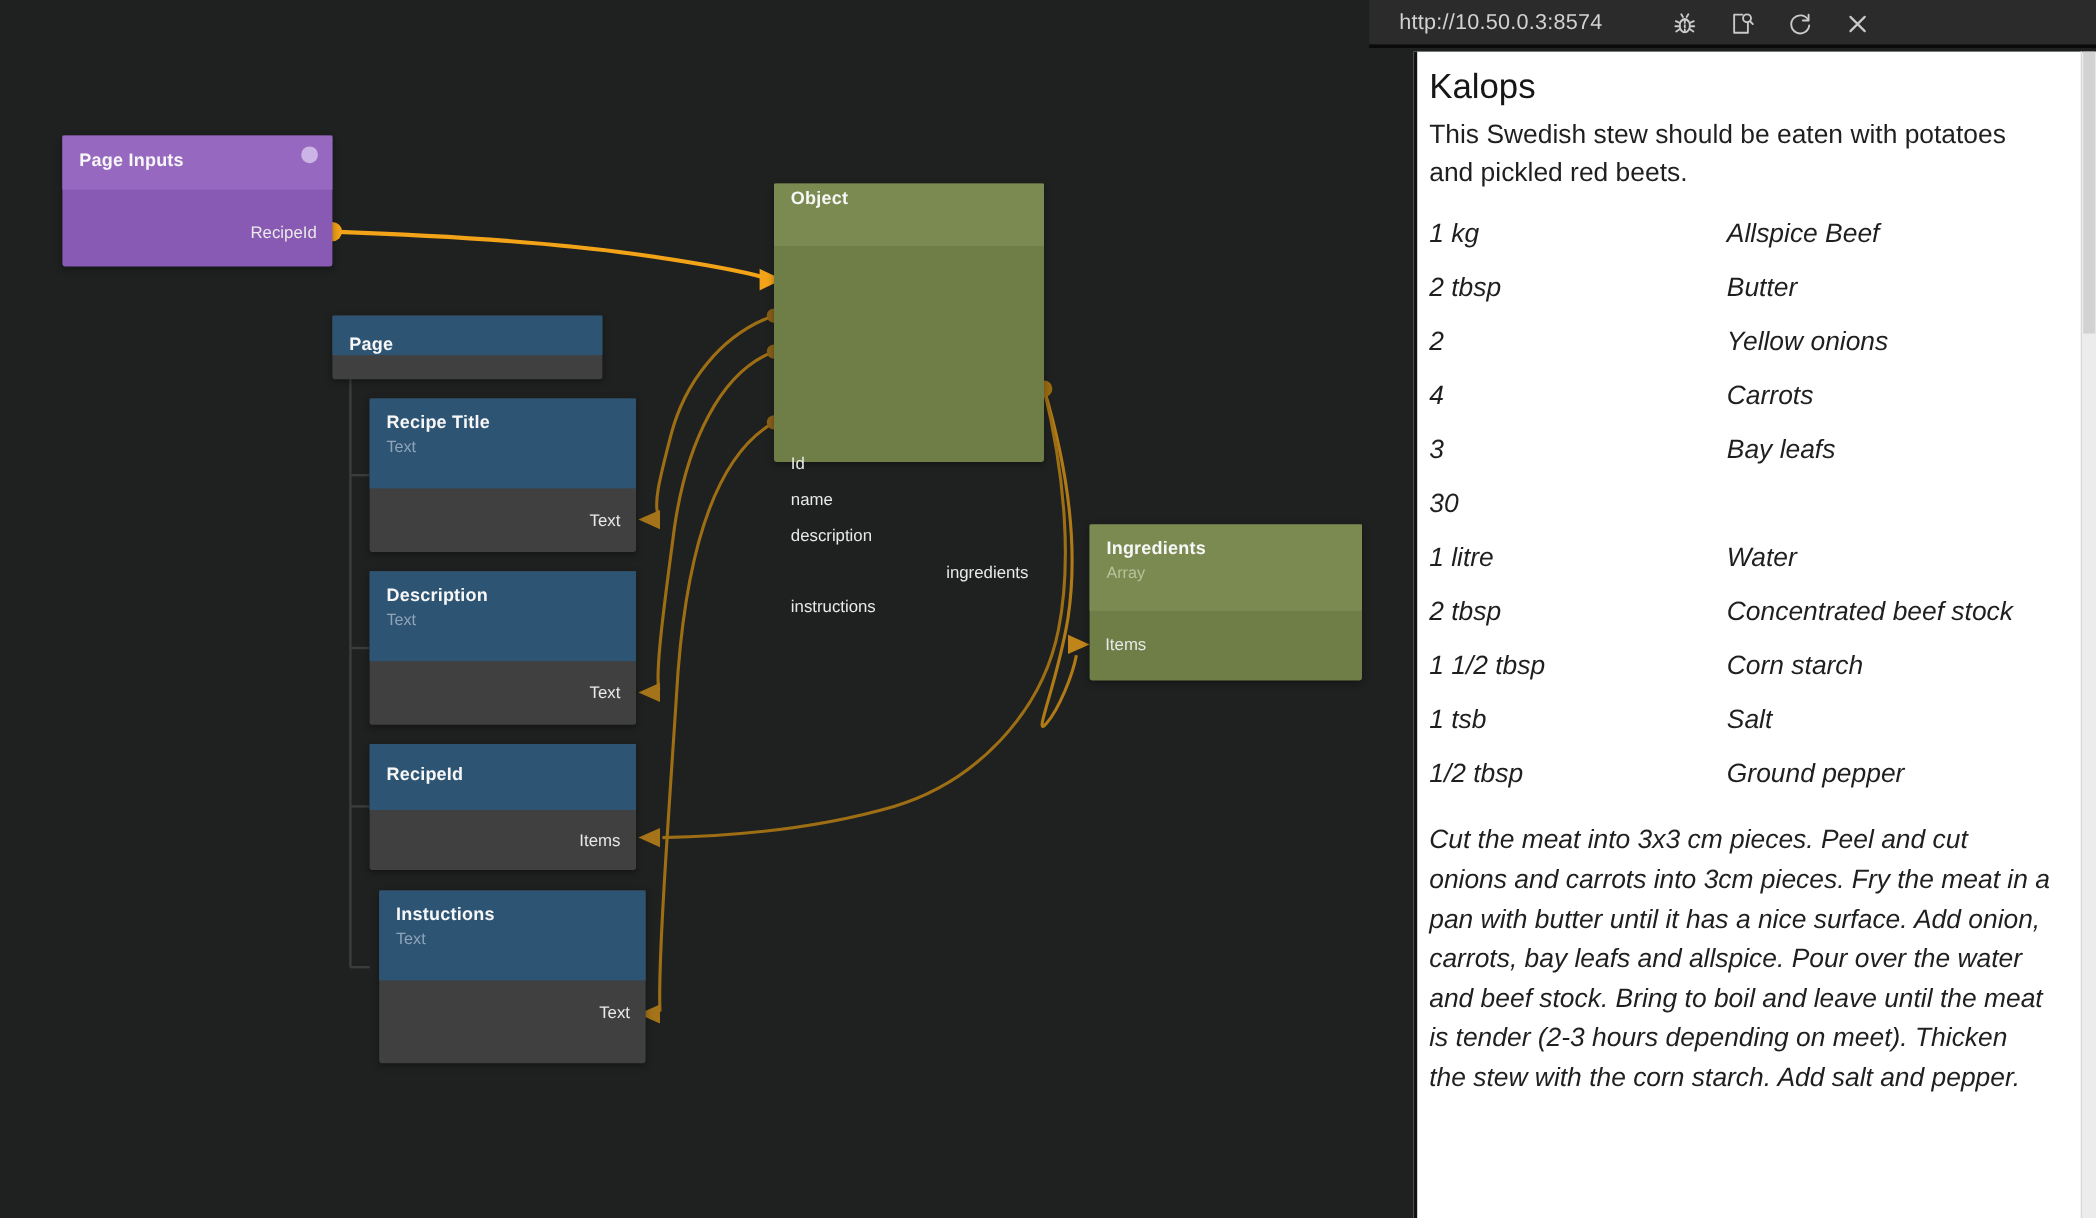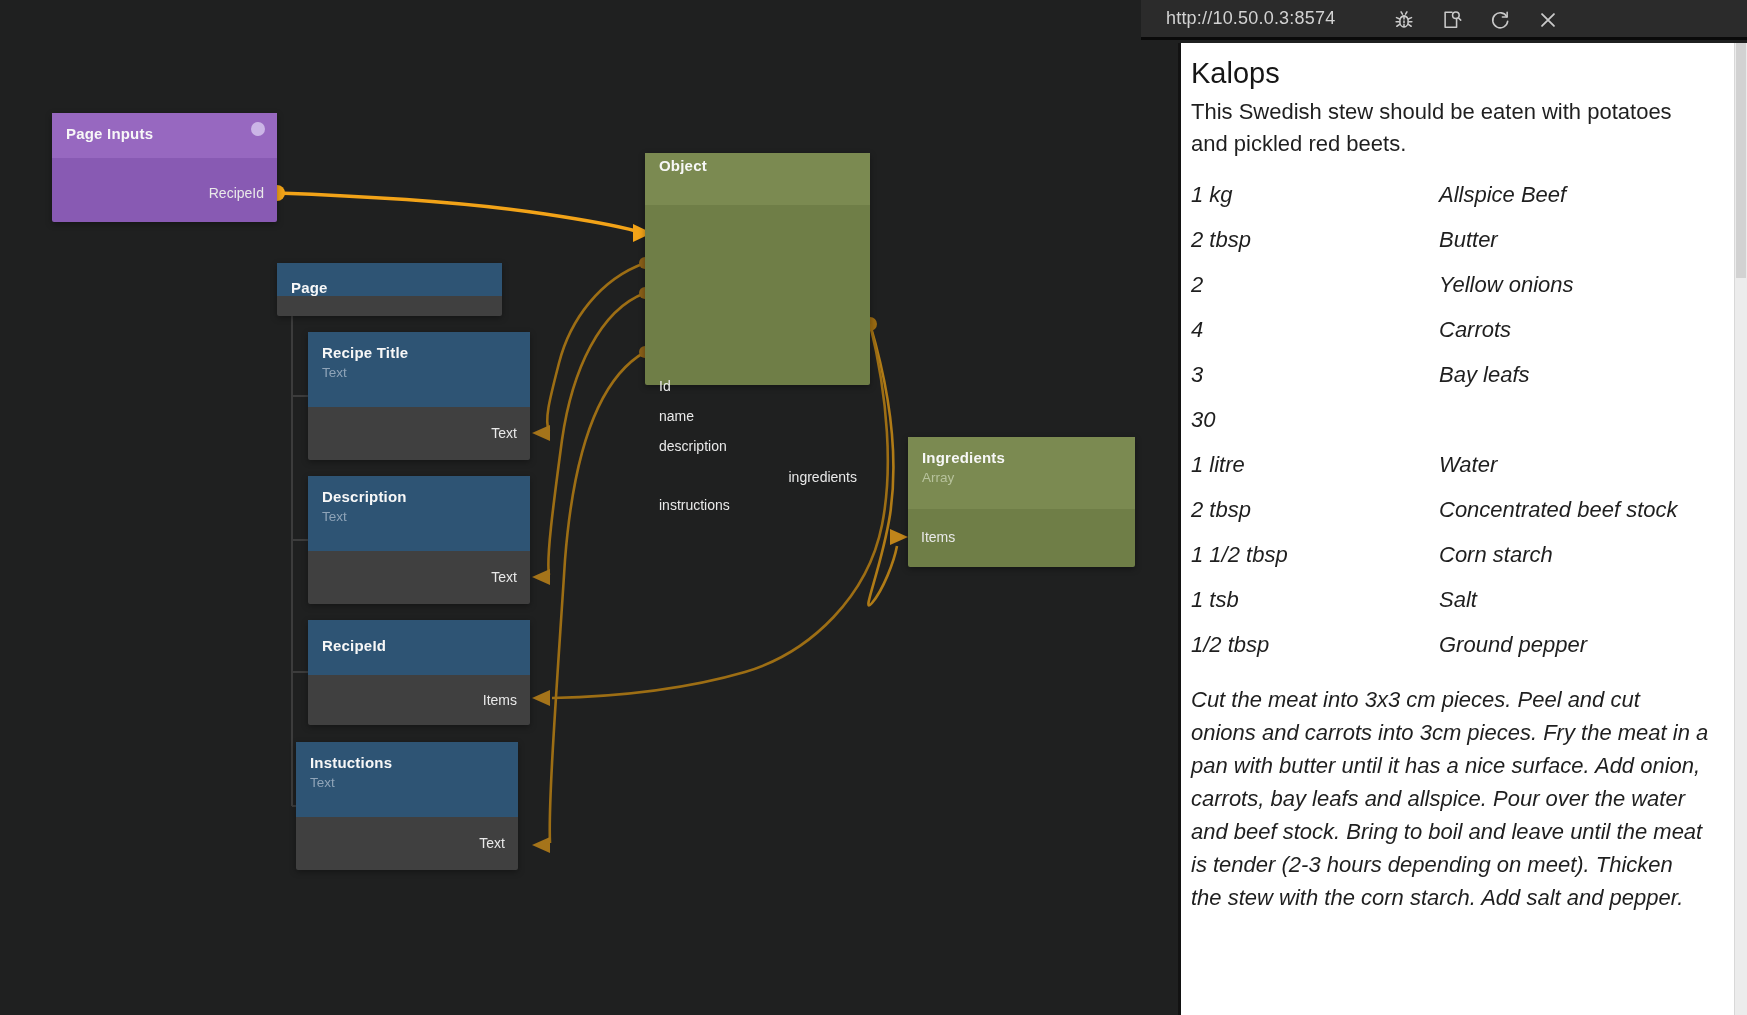--- a/index.html
+++ b/index.html
@@ -128,21 +128,21 @@
 
     <div class="node blue" style="left:308px;top:620px;width:222px;height:105px">
       <div class="nh" style="height:55px;padding-top:17px">
         <span class="nt">RecipeId</span>
       </div>
       <div class="nb" style="top:55px">
         <span class="port r" style="top:15px">Items</span>
       </div>
     </div>
 
-    <div class="node blue" style="left:296px;top:742px;width:222px;height:128px">
+    <div class="node blue" style="left:316px;top:742px;width:222px;height:144px">
       <div class="nh" style="height:75px">
         <span class="nt">Instuctions</span>
         <span class="nsub">Text</span>
       </div>
       <div class="nb" style="top:75px">
         <span class="port r" style="top:16px">Text</span>
       </div>
     </div>
 
     <div class="node green" style="left:645px;top:153px;width:225px;height:232px">

